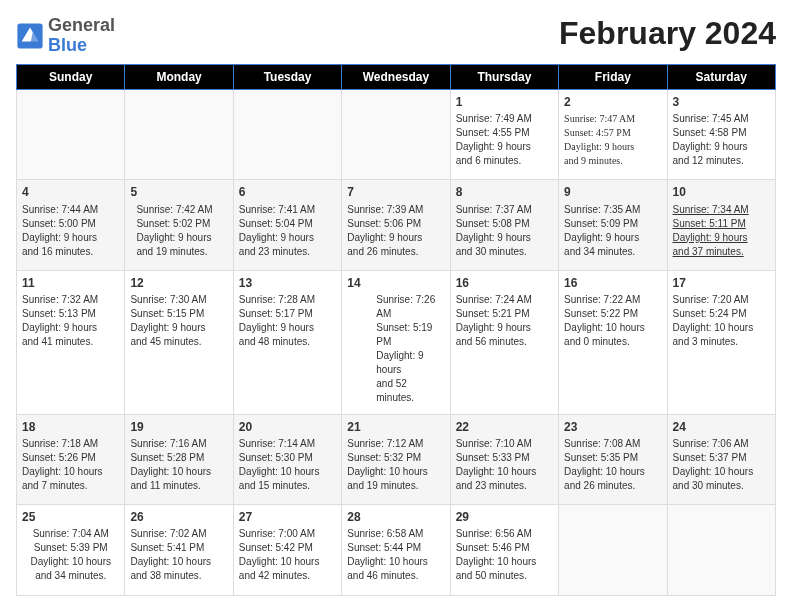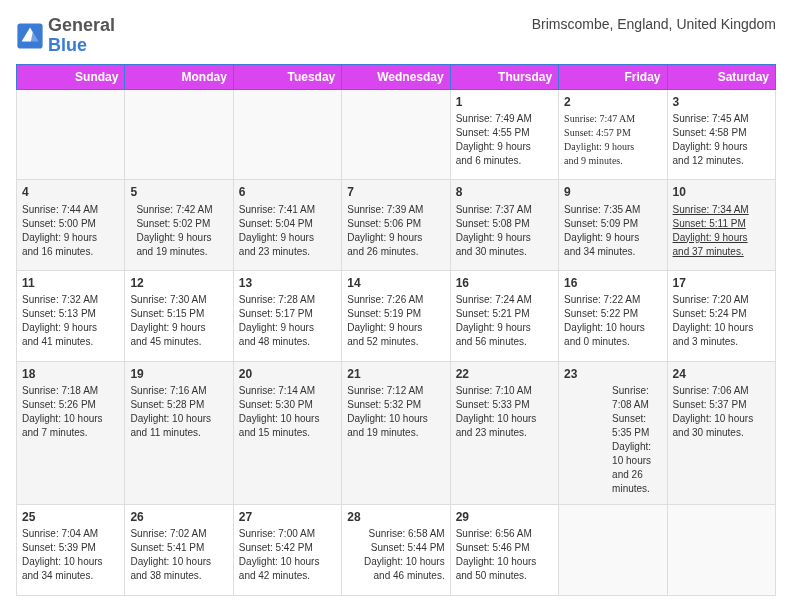--- a/index.html
+++ b/index.html
@@ -56,23 +56,23 @@
       font-size: 14px;
       color: #444;
     }
     .calendar {
       flex: 1;
       border-collapse: collapse;
       width: 100%;
       font-size: 10.5px;
     }
     .calendar th {
-      background: #d946ef;
+      background: #000000;
       color: #fff;
-      text-align: right;
+      text-align: center;
       padding: 5px 6px;
       font-size: 12px;
       font-weight: bold;
       border: 1px solid #3a7bd5;
     }
     .calendar td {
       vertical-align: top;
       padding: 4px 5px;
       border: 1px solid #ddd;
       width: calc(100% / 7);
@@ -111,21 +111,21 @@
         <rect x="2" y="2" width="36" height="36" rx="4" fill="#3a7bd5"></rect>
         <polygon points="20,8 32,28 8,28" fill="white"></polygon>
         <polygon points="24,14 36,34 20,34" fill="#3a7bd5" opacity="0.7"></polygon>
       </svg>
       <div class="logo-text">
         <span class="general">General</span><br>
         <span class="blue">Blue</span>
       </div>
     </div>
     <div class="title-block">
-      <div class="location">Brimscombe, England, United Kingdom</div>
+      <div class="month-year">February 2024</div>
     </div>
   </div>
 
   <table class="calendar">
     <thead>
       <tr>
         <th>Sunday</th>
         <th>Monday</th>
         <th>Tuesday</th>
         <th>Wednesday</th>
@@ -230,21 +230,21 @@
           </td>
           <td>
             <span class="day-num">13</span>
             <div class="day-info" style="white-space: pre-line;">Sunrise: 7:28 AM
 Sunset: 5:17 PM
 Daylight: 9 hours
 and 48 minutes.</div>
           </td>
           <td>
             <span class="day-num">14</span>
-            <div class="day-info" style="white-space: pre-line;">Sunrise: 7:26 AM
+            <div class="day-info" style="white-space: pre-line; margin-left: 29px;">Sunrise: 7:26 AM
 Sunset: 5:19 PM
 Daylight: 9 hours
 and 52 minutes.</div>
           </td>
           <td>
             <span class="day-num">16</span>
             <div class="day-info" style="white-space: pre-line;">Sunrise: 7:24 AM
 Sunset: 5:21 PM
 Daylight: 9 hours
 and 56 minutes.</div>
@@ -295,58 +295,58 @@
           </td>
           <td>
             <span class="day-num">22</span>
             <div class="day-info" style="white-space: pre-line;">Sunrise: 7:10 AM
 Sunset: 5:33 PM
 Daylight: 10 hours
 and 23 minutes.</div>
           </td>
           <td>
             <span class="day-num">23</span>
-            <div class="day-info" style="white-space: pre-line; margin-left: 48px;">Sunrise: 7:08 AM
+            <div class="day-info" style="white-space: pre-line;">Sunrise: 7:08 AM
 Sunset: 5:35 PM
 Daylight: 10 hours
 and 26 minutes.</div>
           </td>
           <td>
             <span class="day-num">24</span>
             <div class="day-info" style="white-space: pre-line;">Sunrise: 7:06 AM
 Sunset: 5:37 PM
 Daylight: 10 hours
 and 30 minutes.</div>
           </td>
         </tr>
         <tr class="row-white">
           <td>
             <span class="day-num">25</span>
-            <div class="day-info" style="white-space: pre-line;">Sunrise: 7:04 AM
+            <div class="day-info" style="white-space: pre-line; text-align: center;">Sunrise: 7:04 AM
 Sunset: 5:39 PM
 Daylight: 10 hours
 and 34 minutes.</div>
           </td>
           <td>
             <span class="day-num">26</span>
             <div class="day-info" style="white-space: pre-line;">Sunrise: 7:02 AM
 Sunset: 5:41 PM
 Daylight: 10 hours
 and 38 minutes.</div>
           </td>
           <td>
             <span class="day-num">27</span>
             <div class="day-info" style="white-space: pre-line;">Sunrise: 7:00 AM
 Sunset: 5:42 PM
 Daylight: 10 hours
 and 42 minutes.</div>
           </td>
           <td>
             <span class="day-num">28</span>
-            <div class="day-info" style="white-space: pre-line; text-align: right;">Sunrise: 6:58 AM
+            <div class="day-info" style="white-space: pre-line;">Sunrise: 6:58 AM
 Sunset: 5:44 PM
 Daylight: 10 hours
 and 46 minutes.</div>
           </td>
           <td>
             <span class="day-num">29</span>
             <div class="day-info" style="white-space: pre-line;">Sunrise: 6:56 AM
 Sunset: 5:46 PM
 Daylight: 10 hours
 and 50 minutes.</div>

